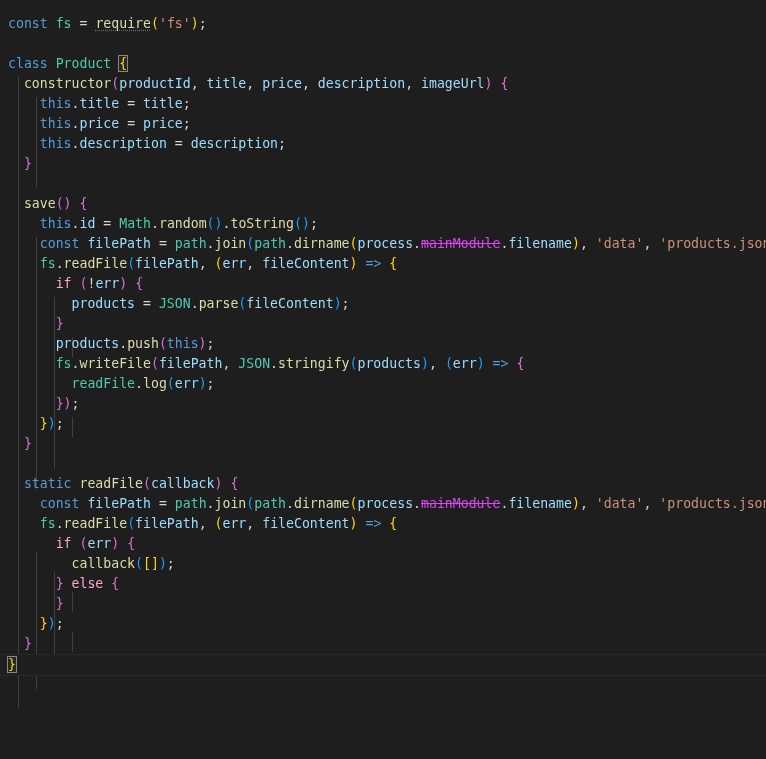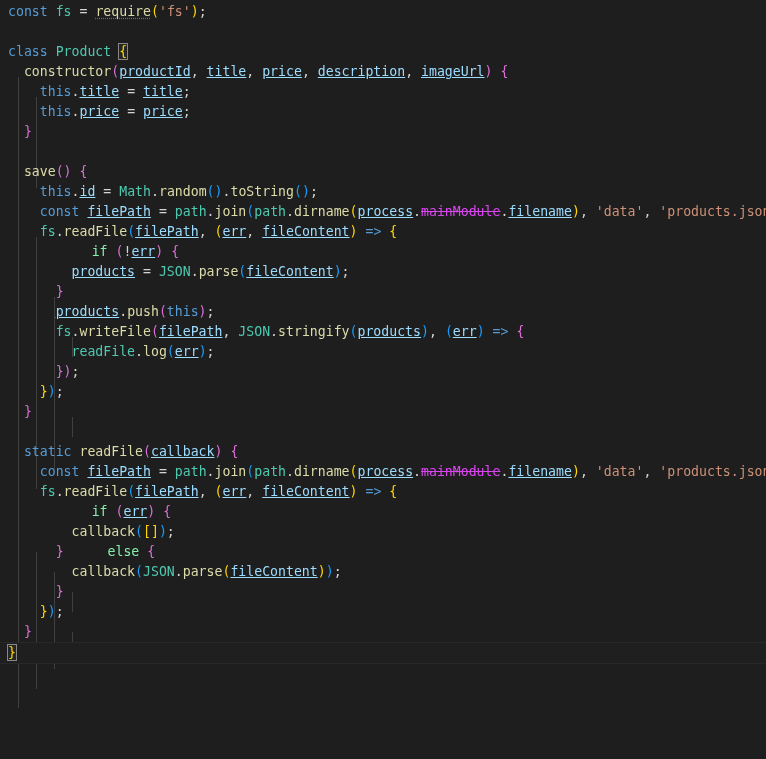--- a/index.html
+++ b/index.html
@@ -16,21 +16,21 @@
 
   #editor {
     position: relative;
     width: 766px;
     height: 759px;
     background: #1e1e1e;
     font-size: 13.2px;
     line-height: 20px;
     letter-spacing: 0px;
     color: #d4d4d4;
-    padding-top: 2px;
+    padding-top: 14px;
     box-sizing: border-box;
   }
 
   .code-line {
     position: relative;
     height: 20px;
     line-height: 20px;
     white-space: pre;
     padding-left: 8px;
     box-sizing: border-box;
@@ -53,23 +53,23 @@
     pointer-events: none;
   }
   .guide {
     position: absolute;
     width: 1px;
     background: #404040;
   }
 
   
   .kw      { color: #569cd6; }  
-  .ctrl    { color: #86efac; margin-left: 36px; }  
+  .ctrl    { color: #f9a8d4; }  
   .fn      { color: #dcdcaa; }  
-  .var     { color: #9cdcfe; text-decoration: underline; }  
+  .var     { color: #9cdcfe; }  
   .type    { color: #4ec9b0; }  
   .str     { color: #ce9178; }  
   .op      { color: #d4d4d4; }
 
   
   .b1 { color: #ffd700; }
   .b2 { color: #da70d6; }
   .b3 { color: #179fff; }
 
   .deprecated {
@@ -113,20 +113,21 @@
   <div class="code-line">&nbsp;</div>
 
   <div class="code-line"><span class="kw">class</span><span class="op"> </span><span class="type">Product</span><span class="op"> </span><span class="b1 bracket-match">{</span></div>
 
   <div class="code-line"><span class="op">  </span><span class="fn">constructor</span><span class="b2">(</span><span class="var">productId</span><span class="op">,</span><span class="op"> </span><span class="var">title</span><span class="op">,</span><span class="op"> </span><span class="var">price</span><span class="op">,</span><span class="op"> </span><span class="var">description</span><span class="op">,</span><span class="op"> </span><span class="var">imageUrl</span><span class="b2">)</span><span class="op"> </span><span class="b2">{</span></div>
 
   <div class="code-line"><span class="op">    </span><span class="kw">this</span><span class="op">.</span><span class="var">title</span><span class="op"> </span><span class="op">=</span><span class="op"> </span><span class="var">title</span><span class="op">;</span></div>
 
   <div class="code-line"><span class="op">    </span><span class="kw">this</span><span class="op">.</span><span class="var">price</span><span class="op"> </span><span class="op">=</span><span class="op"> </span><span class="var">price</span><span class="op">;</span></div>
 
+  <div class="code-line"><span class="op">    </span><span class="kw">this</span><span class="op">.</span><span class="var">description</span><span class="op"> </span><span class="op">=</span><span class="op"> </span><span class="var">description</span><span class="op">;</span></div>
 
 
   <div class="code-line"><span class="op">  </span><span class="b2">}</span></div>
 
   <div class="code-line">&nbsp;</div>
 
   <div class="code-line"><span class="op">  </span><span class="fn">save</span><span class="b2">(</span><span class="b2">)</span><span class="op"> </span><span class="b2">{</span></div>
 
   <div class="code-line"><span class="op">    </span><span class="kw">this</span><span class="op">.</span><span class="var">id</span><span class="op"> </span><span class="op">=</span><span class="op"> </span><span class="type">Math</span><span class="op">.</span><span class="fn">random</span><span class="b3">(</span><span class="b3">)</span><span class="op">.</span><span class="fn">toString</span><span class="b3">(</span><span class="b3">)</span><span class="op">;</span></div>
 
@@ -160,21 +161,20 @@
   <div class="code-line"><span class="op">    </span><span class="kw">const</span><span class="op"> </span><span class="var">filePath</span><span class="op"> </span><span class="op">=</span><span class="op"> </span><span class="type">path</span><span class="op">.</span><span class="fn">join</span><span class="b3">(</span><span class="type">path</span><span class="op">.</span><span class="fn">dirname</span><span class="b1">(</span><span class="var">process</span><span class="op">.</span><span class="deprecated">mainModule</span><span class="op">.</span><span class="var">filename</span><span class="b1">)</span><span class="op">,</span><span class="op"> </span><span class="str">'data'</span><span class="op">,</span><span class="op"> </span><span class="str">'products.json'</span></div>
 
   <div class="code-line"><span class="op">    </span><span class="type">fs</span><span class="op">.</span><span class="fn">readFile</span><span class="b3">(</span><span class="var">filePath</span><span class="op">,</span><span class="op"> </span><span class="b1">(</span><span class="var">err</span><span class="op">,</span><span class="op"> </span><span class="var">fileContent</span><span class="b1">)</span><span class="op"> </span><span class="kw">=&gt;</span><span class="op"> </span><span class="b1">{</span></div>
 
   <div class="code-line"><span class="op">      </span><span class="ctrl">if</span><span class="op"> </span><span class="b2">(</span><span class="var">err</span><span class="b2">)</span><span class="op"> </span><span class="b2">{</span></div>
 
   <div class="code-line"><span class="op">        </span><span class="fn">callback</span><span class="b3">(</span><span class="b1">[]</span><span class="b3">)</span><span class="op">;</span></div>
 
   <div class="code-line"><span class="op">      </span><span class="b2">}</span><span class="op"> </span><span class="ctrl">else</span><span class="op"> </span><span class="b2">{</span></div>
 
-  <div class="code-line"><span class="op">        </span><span class="fn">callback</span><span class="b3">(</span><span class="type">JSON</span><span class="op">.</span><span class="fn">parse</span><span class="b1">(</span><span class="var">fileContent</span><span class="b1">)</span><span class="b3">)</span><span class="op">;</span></div>
 
   <div class="code-line"><span class="op">      </span><span class="b2">}</span></div>
 
   <div class="code-line"><span class="op">    </span><span class="b1">}</span><span class="b3">)</span><span class="op">;</span></div>
 
   <div class="code-line"><span class="op">  </span><span class="b2">}</span></div>
 
   <div class="code-line current"><span class="b1 bracket-match">}</span></div>
 
 </div>

